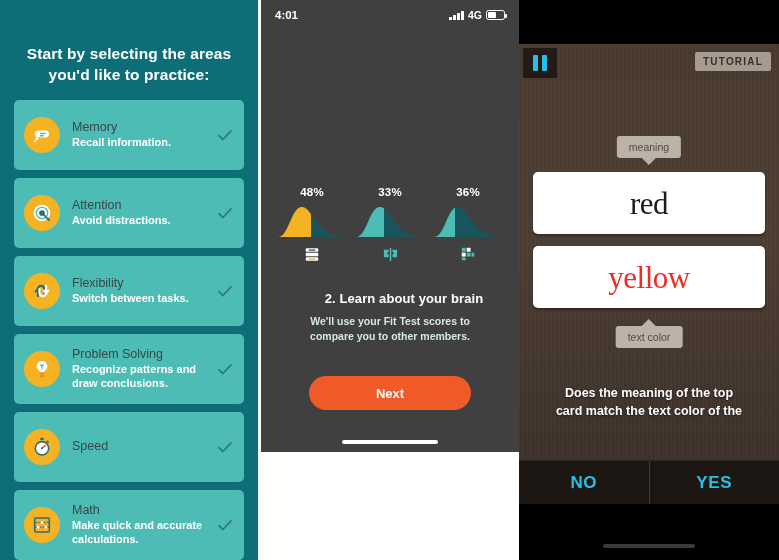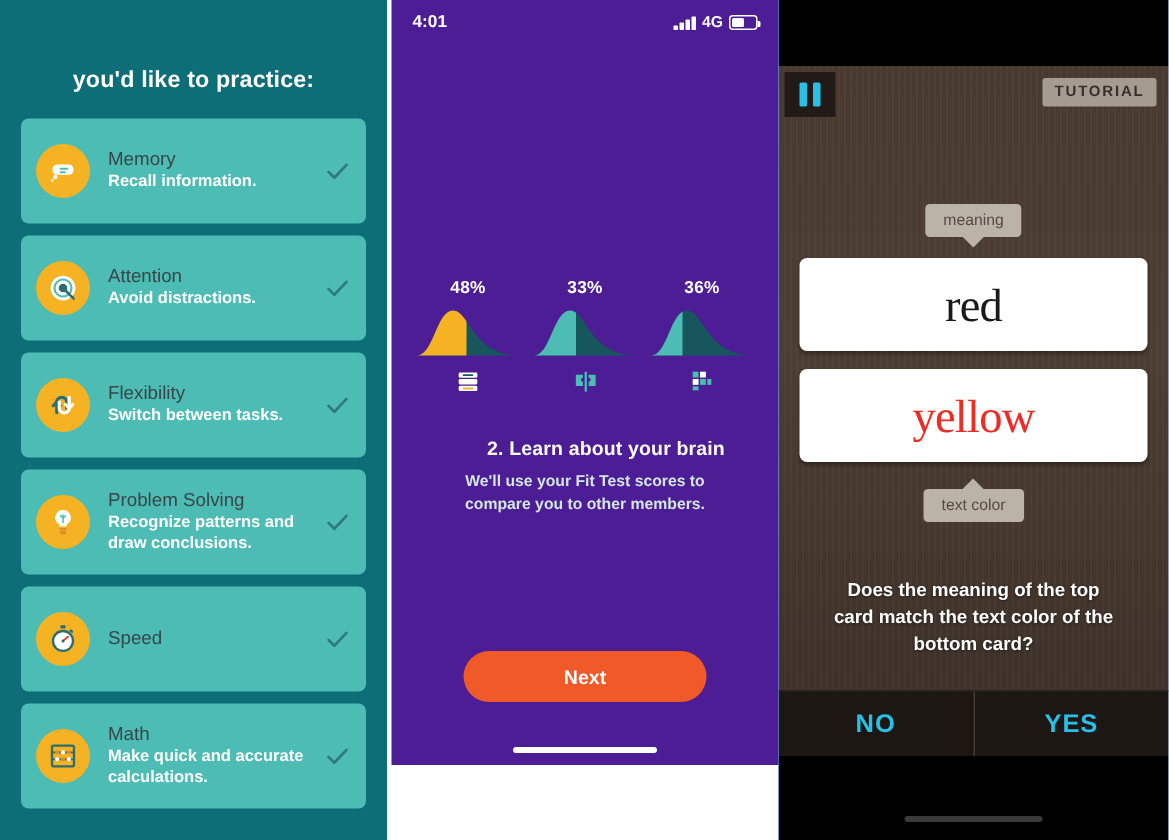--- a/index.html
+++ b/index.html
@@ -64,22 +64,22 @@
     flex:0 0 18px; width:18px; height:18px;
     margin-left:6px;
     color:#2e7b7f;
   }
 
   
   .gap { flex:0 0 3px; background:#ffffff; height:560px; }
 
   
   .panel2 {
-    width:258px; height:510px;
-    background:#4c1d95;
+    width:258px; height:452px;
+    background:#404040;
     position:relative;
     flex:0 0 258px;
     overflow:hidden;
   }
   .statusbar {
     height:30px;
     display:flex; align-items:center; justify-content:space-between;
     padding:0 14px;
     color:#ffffff;
     font-size:11.5px;
@@ -225,20 +225,21 @@
     bottom:12px; width:92px; height:4px; border-radius:2px; background:#3a3a3a;
   }
 </style>
 </head>
 <body>
 
 <div class="screens">
 
   <div class="panel1">
     <div class="p1-heading">
+      <div>Start by selecting the areas</div>
       <div>you'd like to practice:</div>
     </div>
 
     <div class="p1-list">
 
       <div class="p1-card">
         <div class="p1-icon">
           <svg width="22" height="22" viewBox="0 0 24 24">
             <path d="M7.5 7.2h8.4a3.8 3.8 0 0 1 .6 7.55H8.1A3.8 3.8 0 0 1 7.5 7.2z" fill="#fff"></path>
             <circle cx="6.4" cy="16.4" r="1.6" fill="#fff"></circle>
@@ -472,21 +473,20 @@
 
     <div class="wordcard card-bottom">
       <span style="color:#ee2b24;">yellow</span>
     </div>
 
     <div class="bubble bubble-textcolor">text color</div>
 
     <div class="p3-question">
       <div>Does the meaning of the top</div>
       <div>card match the text color of the</div>
-      <div>bottom card?</div>
     </div>
 
     <div class="p3-answers">
       <button>NO</button>
       <div class="divider"></div>
       <button>YES</button>
     </div>
 
     <div class="p3-bottom-black"></div>
     <div class="p3-home"></div>

